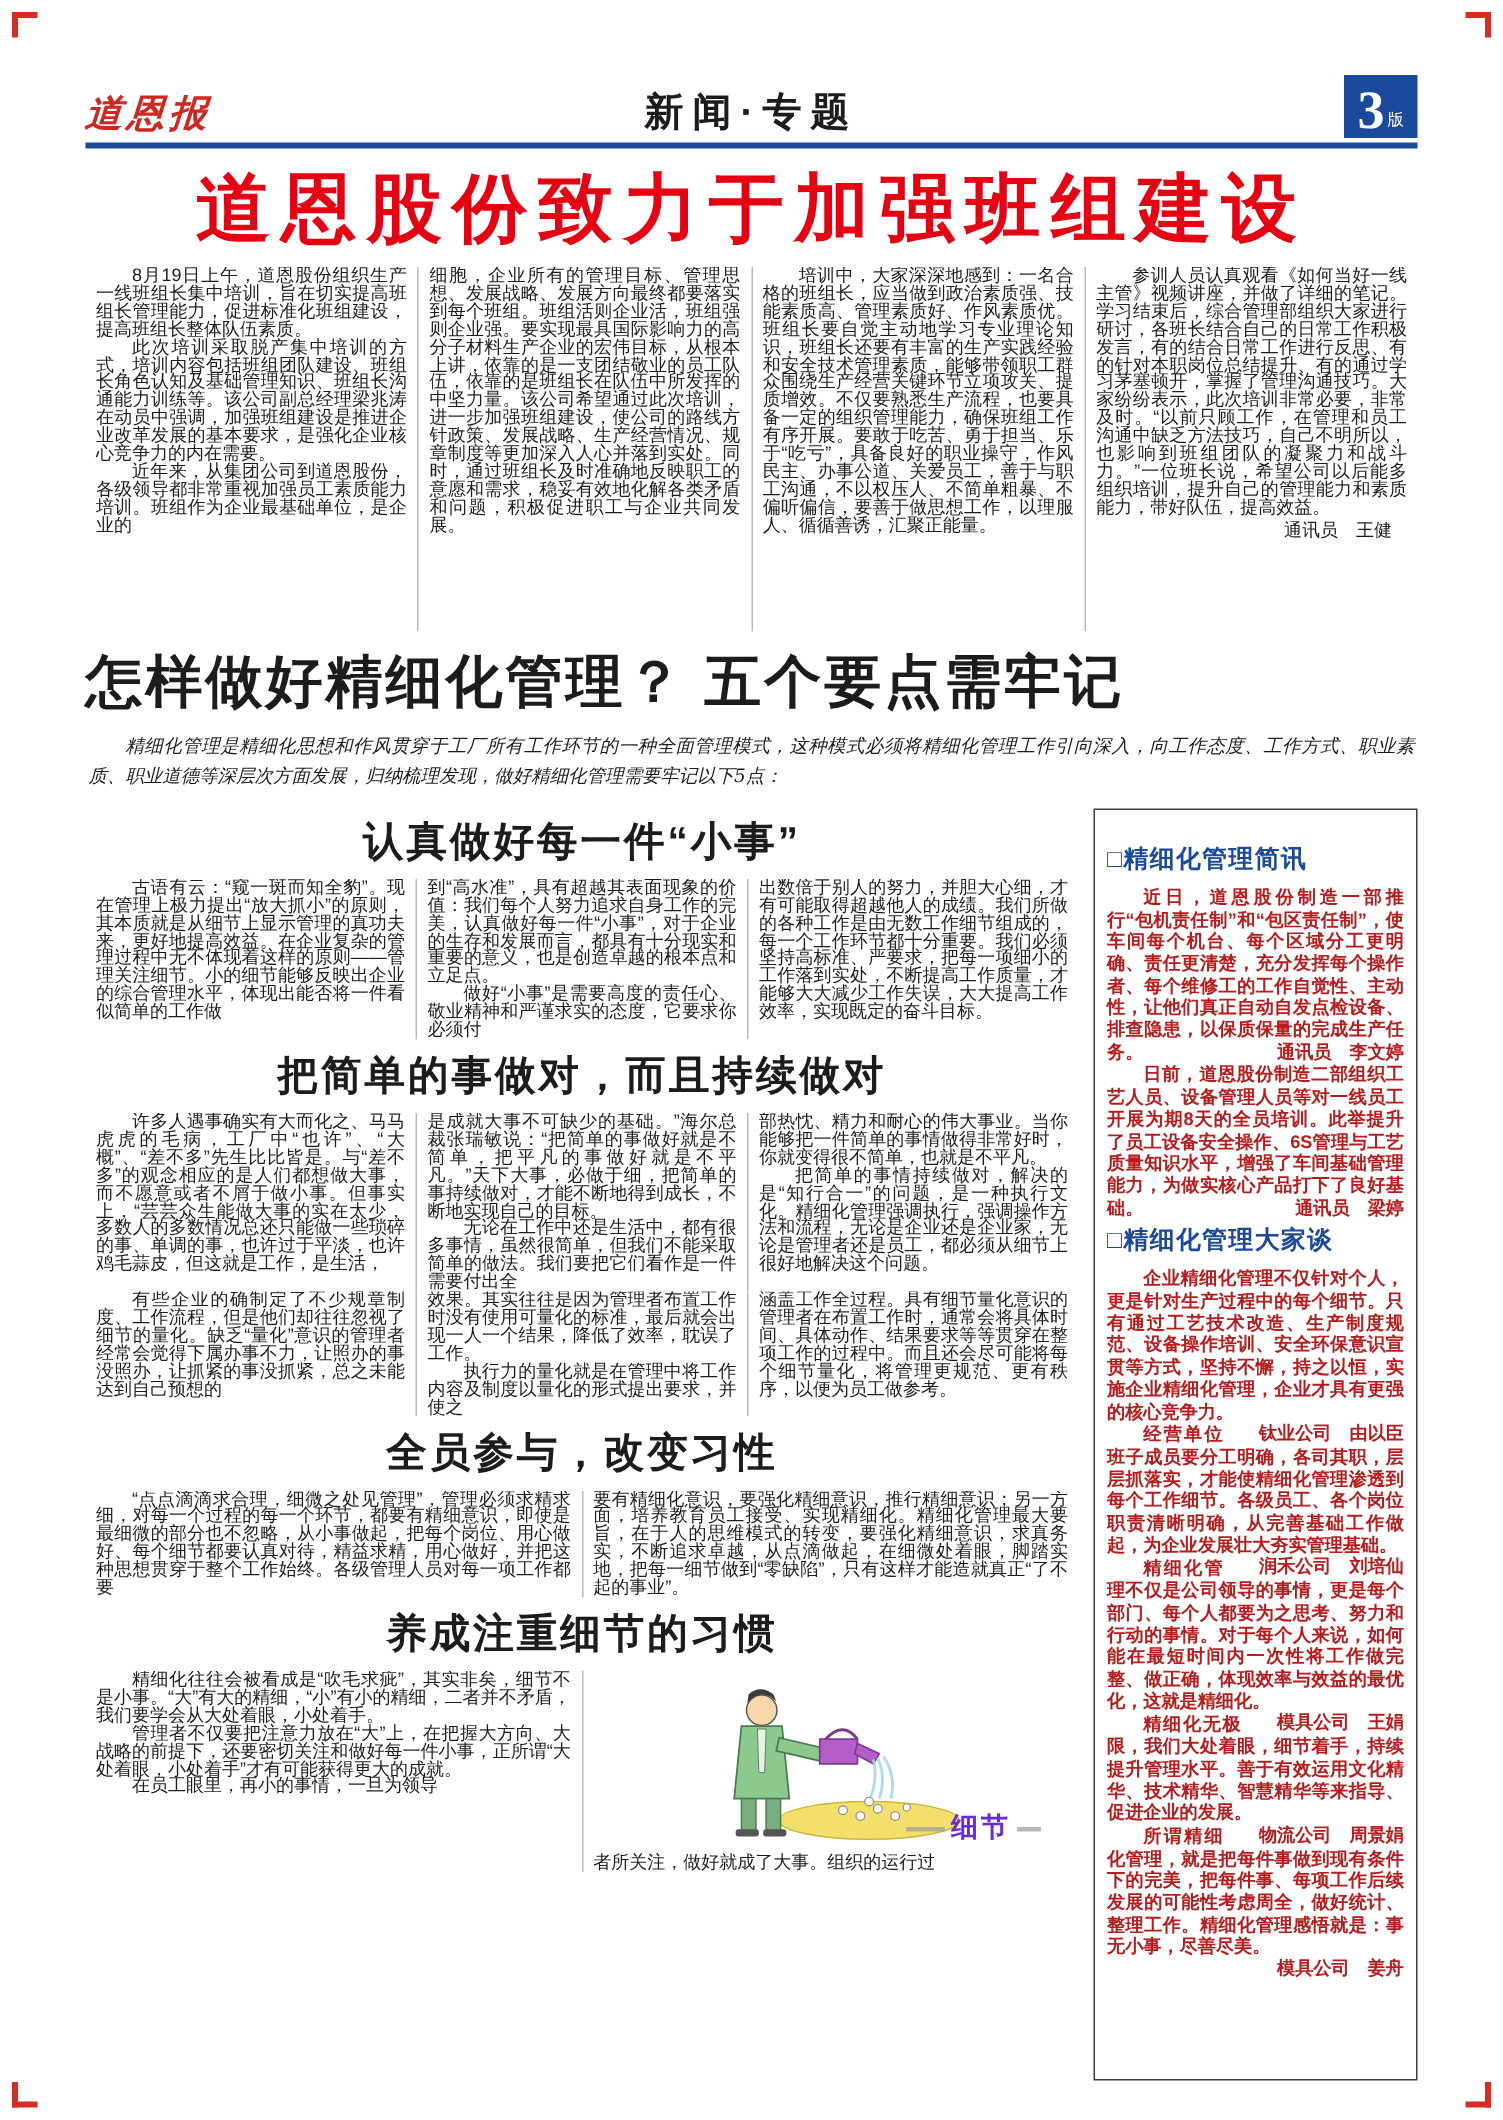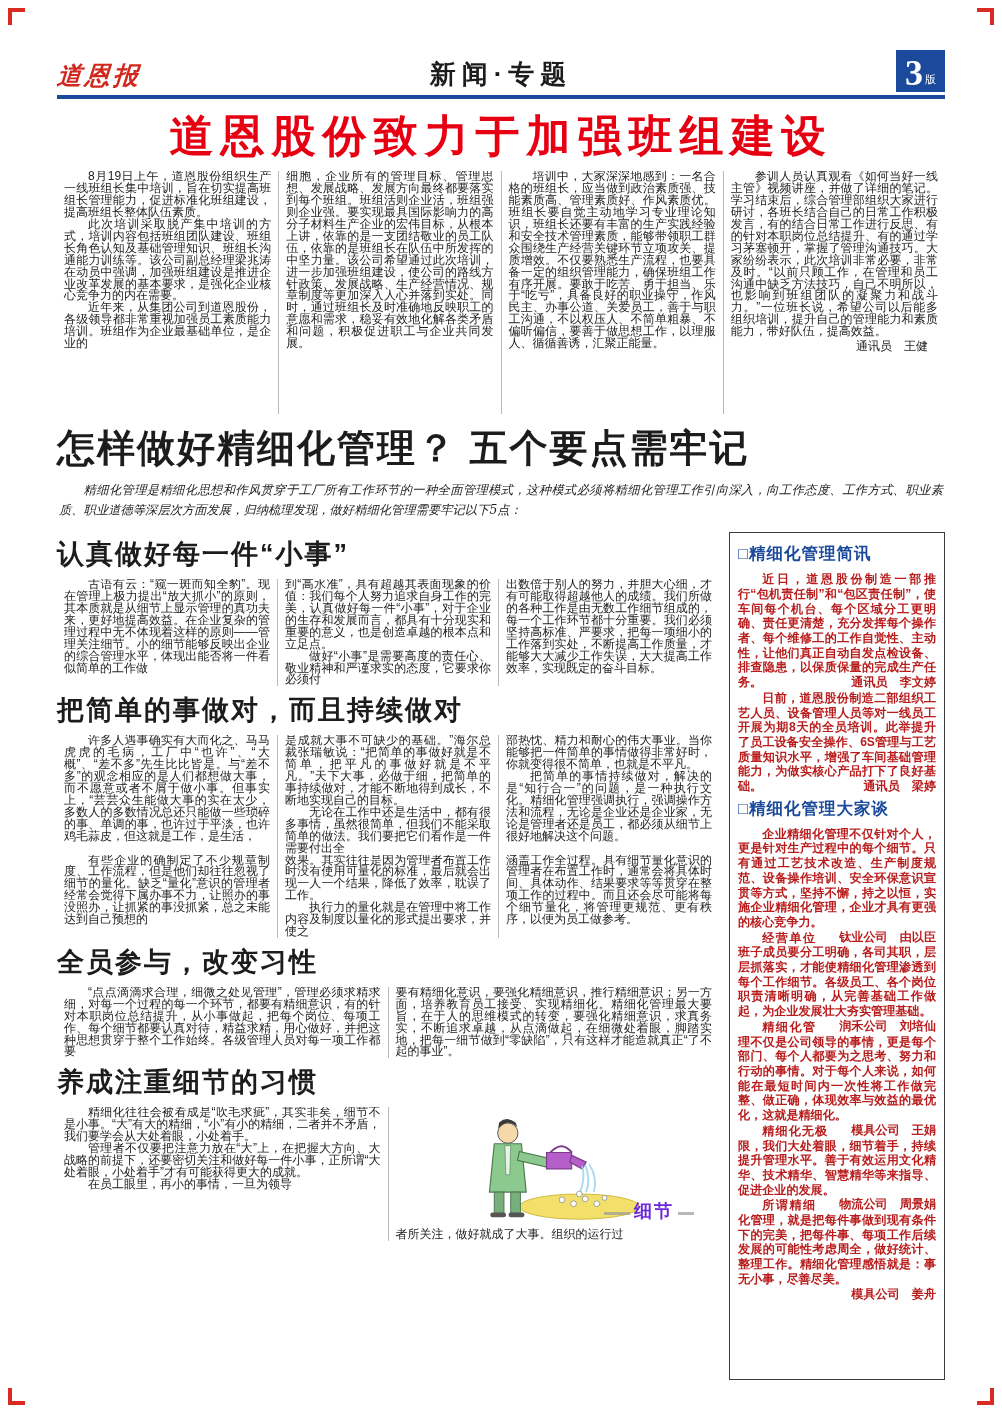--- a/index.html
+++ b/index.html
@@ -15,42 +15,42 @@
   .hdr{display:flex;align-items:flex-end;height:46px;position:relative;}
   .masthead{font-family:"DejaVu Serif",serif;font-style:italic;font-weight:bold;font-size:25px;
             color:#d0281e;letter-spacing:3px;transform:skewX(-4deg);}
   .seclabel{position:absolute;left:0;right:0;text-align:center;font-size:26px;font-weight:bold;letter-spacing:6px;}
   .pagebadge{margin-left:auto;width:49px;height:42px;background:#1b4a9c;color:#fff;display:flex;
              align-items:flex-end;justify-content:center;padding-bottom:2px;box-sizing:border-box;}
   .pagebadge .num{font-family:"Liberation Serif","DejaVu Serif",serif;font-size:36px;line-height:.95;font-weight:bold;}
   .pagebadge .suf{font-size:11px;margin-left:2px;padding-bottom:3px;}
   .bluerule{border-bottom:4px solid #1b4a9c;margin-top:3px;}
   
-  .h1red{color:#e60012;font-size:44px;font-weight:bold;text-align:center;letter-spacing:7px;margin:13px 0 11px;line-height:1.1;}
+  .h1red{color:#e60012;font-size:50px;font-weight:bold;text-align:center;letter-spacing:7px;margin:13px 0 11px;line-height:1.1;}
   .h2blk{font-size:38px;font-weight:bold;text-align:left;letter-spacing:2px;margin:14px 0 10px;line-height:1.1;}
   
   p{margin:0;text-align:justify;font-size:12px;line-height:11.9px;}
   .ind{text-indent:2em;}
   .cols{display:flex;}
   .cols .col{flex:1;padding:0 7px;min-width:0;}
   .cols .col + .col{border-left:1px solid #b8b8b8;}
   .art1{height:243px;overflow:hidden;margin-top:2px;}
   .byline-r{text-align:right;padding-right:10px;margin-top:3px;}
   
   .intro{font-family:"DejaVu Serif",serif;font-style:italic;font-size:12.3px;line-height:20px;
          text-indent:2em;margin:2px 2px 10px;text-align:justify;}
   
   .main{display:flex;gap:10px;}
   .left{flex:1;min-width:0;}
-  .sec-title{font-size:27px;font-weight:bold;text-align:left;letter-spacing:2px;margin:9px 0 9px;line-height:1.15;}
+  .sec-title{font-size:27px;font-weight:bold;text-align:center;letter-spacing:2px;margin:9px 0 9px;line-height:1.15;}
   .secbody{overflow:hidden;}
   .sig{float:right;}
   
   .sidebar{width:216px;flex:none;border:1px solid #3c3c3c;box-sizing:border-box;height:848px;
-           padding:6px 8px;margin-top:2px;}
+           padding:18px 8px;margin-top:2px;}
   .sb-title{color:#1b4a9c;font-size:16.5px;font-weight:bold;letter-spacing:1px;margin:4px 0 7px;}
   .sidebar p{font-size:12.1px;line-height:14.7px;font-weight:bold;color:#b91c1c;margin-bottom:1px;}
   
   .cartoon{margin:2px 0 3px;}
   .cartoon svg{display:block;}
   .cap{text-align:right;padding-right:14px;margin-top:-26px;margin-bottom:6px;position:relative;}
   .cap .word{color:#6d28d9;font-weight:bold;font-size:18px;font-family:"DejaVu Serif",serif;letter-spacing:2px;}
   .scrib{display:inline-block;vertical-align:middle;width:26px;height:3px;background:#9a9a9a;opacity:.7;margin:0 4px;}
   .scrib.s2{width:16px;}
 </style>
@@ -144,21 +144,21 @@
           <div class="col">
             <p>涵盖工作全过程。具有细节量化意识的管理者在布置工作时，通常会将具体时间、具体动作、结果要求等等贯穿在整项工作的过程中。而且还会尽可能将每个细节量化，将管理更规范、更有秩序，以便为员工做参考。</p>
           </div>
         </div>
       </section>
 
       <section>
         <h3 class="sec-title">全员参与，改变习性</h3>
         <div class="cols secbody">
           <div class="col">
-            <p class="ind">“点点滴滴求合理，细微之处见管理”，管理必须求精求细，对每一个过程的每一个环节，都要有精细意识，有的针对本职岗位总结提升，从小事做起，把每个岗位、每项工作、每个细节都要认真对待，精益求精，用心做好，并把这种思想贯穿于整个工作始终。各级管理人员对每一项工作都要</p>
+            <p class="ind">“点点滴滴求合理，细微之处见管理”，管理必须求精求细，对每一个过程的每一个环节，都要有精细意识，即使是最细微的部分也不忽略，从小事做起，把每个岗位、用心做好、每个细节都要认真对待，精益求精，用心做好，并把这种思想贯穿于整个工作始终。各级管理人员对每一项工作都要</p>
           </div>
           <div class="col">
             <p>要有精细化意识，要强化精细意识，推行精细意识；另一方面，培养教育员工接受、实现精细化。精细化管理最大要旨，在于人的思维模式的转变，要强化精细意识，求真务实，不断追求卓越，从点滴做起，在细微处着眼，脚踏实地，把每一细节做到“零缺陷”，只有这样才能造就真正“了不起的事业”。</p>
           </div>
         </div>
       </section>
 
       <section>
         <h3 class="sec-title">养成注重细节的习惯</h3>
         <div class="cols secbody">

